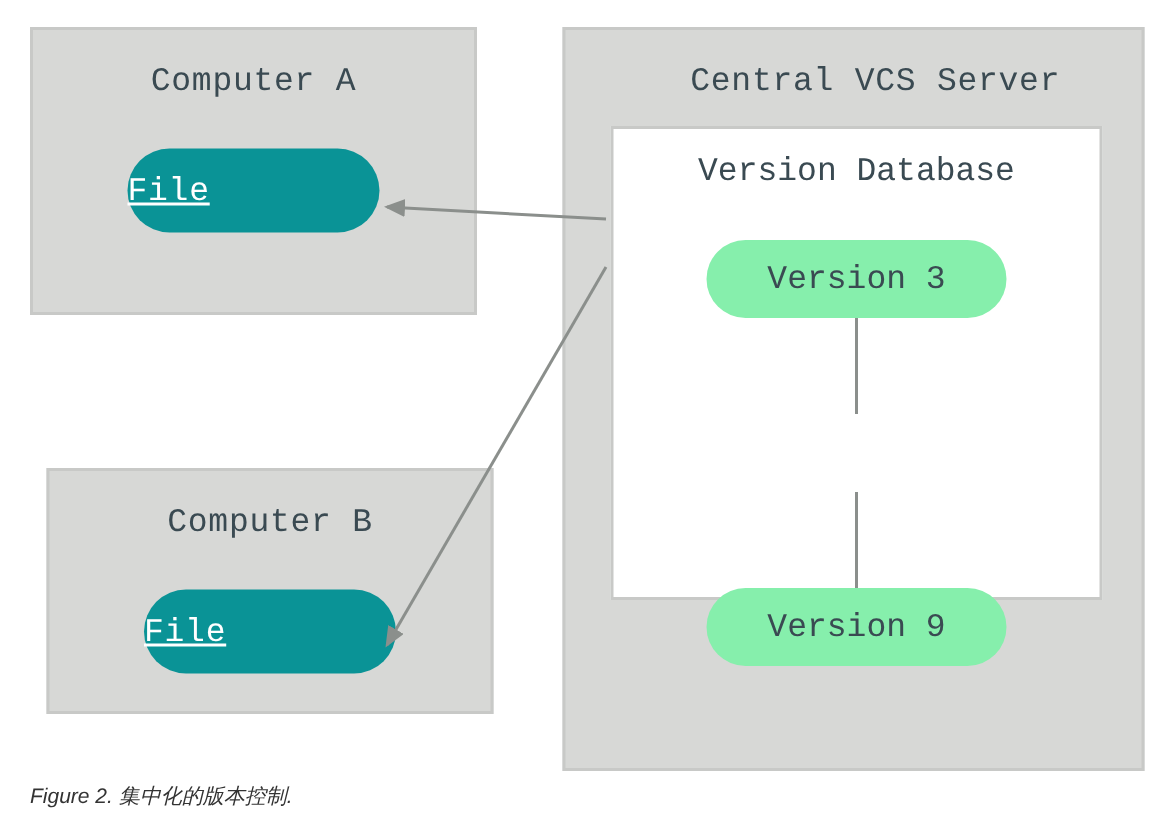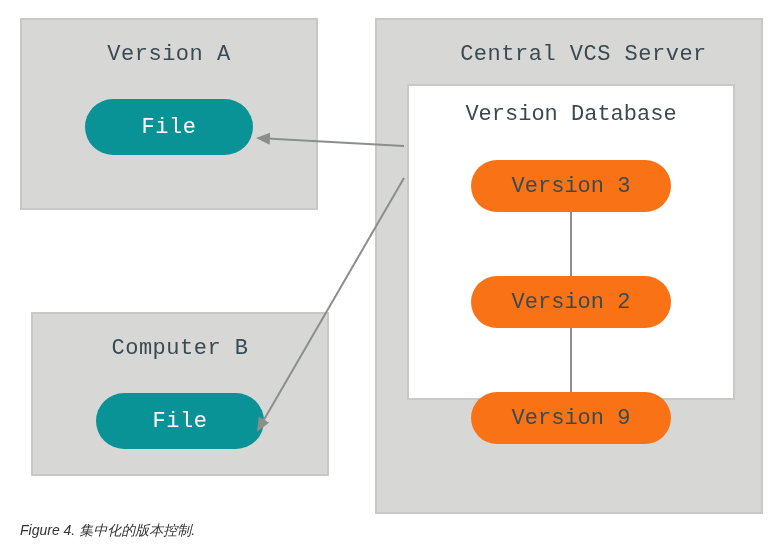--- a/index.html
+++ b/index.html
@@ -33,43 +33,44 @@
     letter-spacing: 0.5px;
   }
   .file-pill {
     background: #0a9396;
     color: #fff;
     width: 168px;
     height: 56px;
     border-radius: 28px;
     display: flex;
     align-items: center;
-    justify-content: center;
+    justify-content: flex-start;
     font-size: 22px;
     margin: 18px auto 0 auto;
     letter-spacing: 0.5px;
+    text-decoration: underline;
   }
   .db-panel {
     position: absolute;
     left: 30px;
     top: 64px;
     width: 328px;
     height: 316px;
     background: #fff;
     border: 2px solid #c8c9c7;
   }
   .db-title {
     text-align: center;
     color: #3a4a52;
     font-size: 22px;
     padding-top: 16px;
     padding-bottom: 14px;
   }
   .version-pill {
-    background: #f97316;
+    background: #86efac;
     color: #3a4a52;
     width: 200px;
     height: 52px;
     border-radius: 26px;
     display: flex;
     align-items: center;
     justify-content: center;
     font-size: 22px;
     margin: 0 auto;
     position: absolute;
@@ -103,56 +104,53 @@
     width: 744px; height: 496px;
     pointer-events: none;
   }
 </style>
 </head>
 <body>
 
 <div class="diagram">
 
   <div class="box computer-a">
-    <div class="box-title">Version A</div>
+    <div class="box-title">Computer A</div>
     <div class="file-pill">
       <span>File</span>
     </div>
   </div>
 
   <div class="box computer-b">
     <div class="box-title">Computer B</div>
     <div class="file-pill">
       <span>File</span>
     </div>
   </div>
 
   <div class="box server">
     <div class="box-title">Central VCS Server</div>
     <div class="db-panel">
       <div class="db-title">Version Database</div>
       <div class="version-pill v3">
         <span>Version 3</span>
       </div>
       <div class="vline vline1"></div>
-      <div class="version-pill v2">
-        <span>Version 2</span>
-      </div>
       <div class="vline vline2"></div>
       <div class="version-pill v1">
         <span>Version 9</span>
       </div>
     </div>
   </div>
 
   <svg class="arrows">
     <defs>
       <marker id="arrowhead" markerWidth="8" markerHeight="8" refX="6" refY="3" orient="auto">
         <polygon points="0,0 7,3 0,6" fill="#8b8f8c"></polygon>
       </marker>
     </defs>
     <line x1="384" y1="128" x2="238" y2="120" stroke="#8b8f8c" stroke-width="2" marker-end="url(#arrowhead)"></line>
     <line x1="384" y1="160" x2="238" y2="412" stroke="#8b8f8c" stroke-width="2" marker-end="url(#arrowhead)"></line>
   </svg>
 
 </div>
 
-<div class="caption">Figure 4. 集中化的版本控制.</div>
+<div class="caption">Figure 2. 集中化的版本控制.</div>
 
 </body></html>

